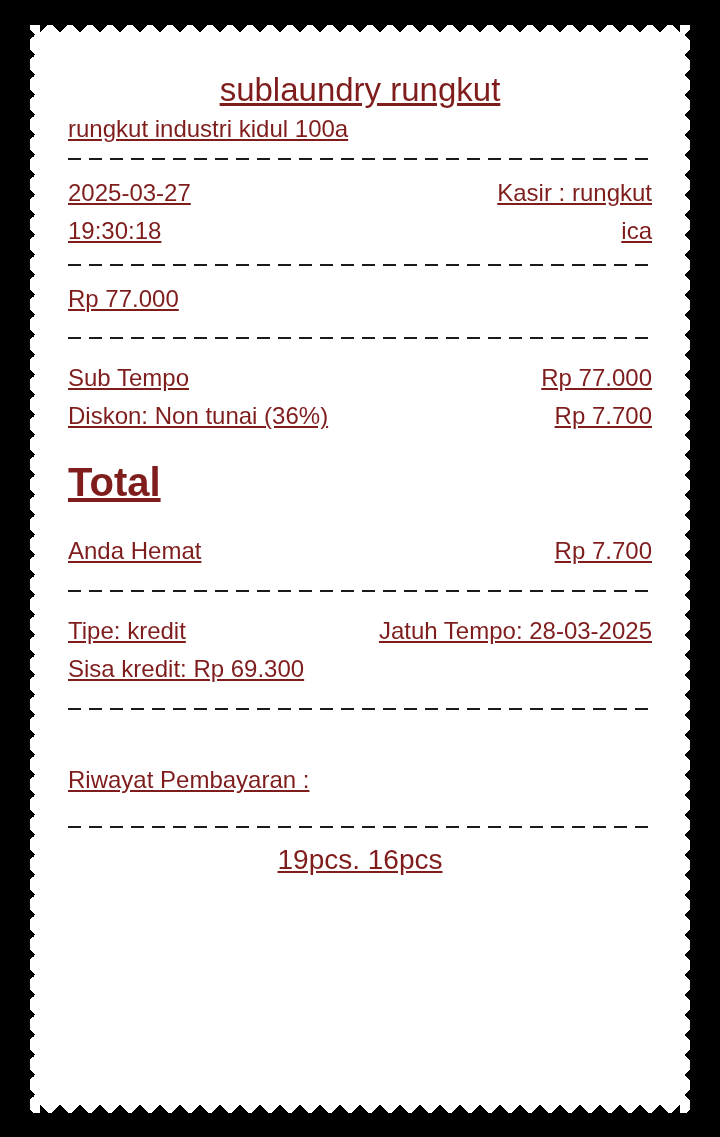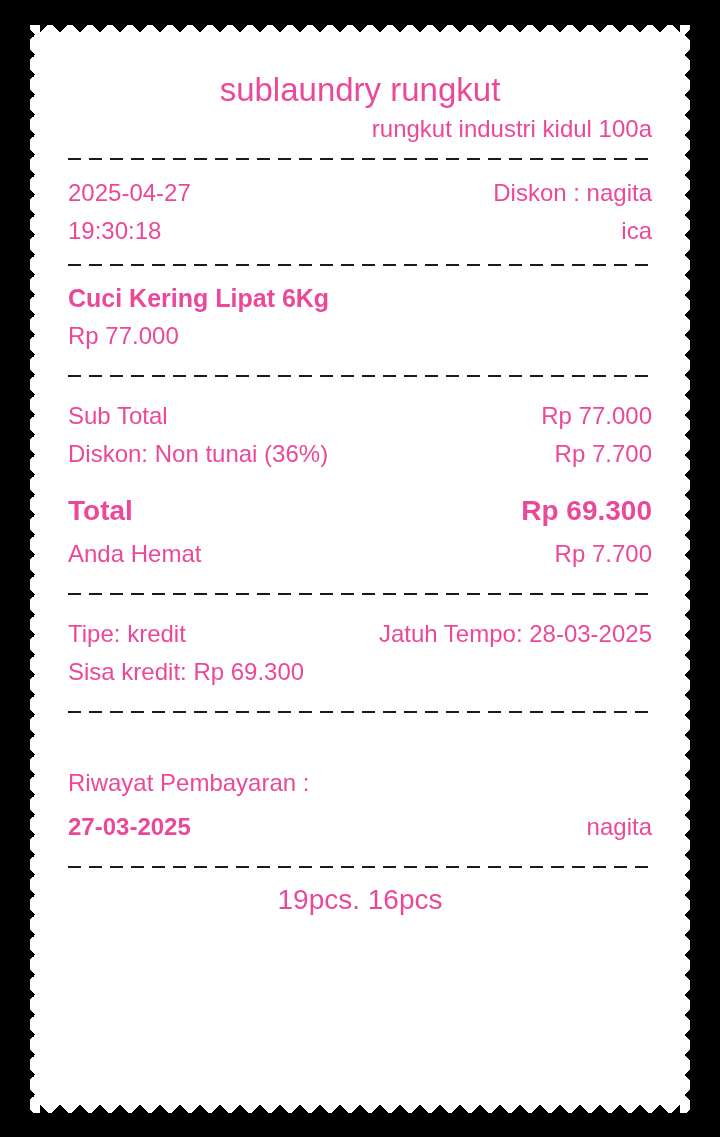--- a/index.html
+++ b/index.html
@@ -22,21 +22,22 @@
   
   .receipt {
     position: absolute;
     left: 30px;
     top: 25px;
     width: 660px;
     height: 1088px;
     background: #ffffff;
     box-sizing: border-box;
     padding: 28px 38px 20px 38px;
-    color: #ec4899;
+    color: #7f1d1d;
+    text-decoration: underline;
   }
 
   
   .zig {
     position: absolute;
     left: 0;
     width: 100%;
     height: 16px;
     background: #000000;
   }
@@ -97,21 +98,21 @@
 
   .store-name {
     text-align: center;
     font-size: 33px;
     font-weight: 400;
     letter-spacing: 0px;
     margin: 18px 0 6px 0;
     line-height: 1.15;
   }
   .store-addr {
-    text-align: right;
+    text-align: left;
     font-size: 24px;
     font-weight: 400;
     margin: 0 0 10px 0;
     line-height: 1.2;
   }
 
   .divider {
     height: 2px;
     margin: 14px 0 14px 0;
     background-image: linear-gradient(to right, #1a1a1a 0 60%, transparent 60% 100%);
@@ -131,24 +132,24 @@
   .row .right { text-align: right; }
 
   .item-title {
     font-size: 25px;
     font-weight: 700;
     line-height: 1.5;
     margin: 0;
   }
 
   .total-row {
-    font-size: 28px;
+    font-size: 40px;
     font-weight: 700;
     margin-top: 16px;
-    margin-bottom: 2px;
+    margin-bottom: 18px;
   }
 
   .block-gap-sm { height: 6px; }
 
   .footer-count {
     text-align: center;
     font-size: 28px;
     margin-top: 12px;
     line-height: 1.3;
   }
@@ -174,53 +175,51 @@
     <div class="zig bottom"></div>
     <div class="zig-v left"></div>
     <div class="zig-v right"></div>
 
     <div class="store-name">sublaundry rungkut</div>
     <div class="store-addr">rungkut industri kidul 100a</div>
 
     <div class="divider"></div>
 
     <div class="row">
-      <span class="left">2025-04-27</span>
-      <span class="right">Diskon : nagita</span>
+      <span class="left">2025-03-27</span>
+      <span class="right">Kasir : rungkut</span>
     </div>
     <div class="row">
       <span class="left">19:30:18</span>
       <span class="right">ica</span>
     </div>
 
     <div class="divider"></div>
 
     <div>
-      <div class="item-title">Cuci Kering Lipat 6Kg</div>
       <div class="row">
         <span class="right">Rp 77.000</span>
       </div>
     </div>
 
     <div class="block-gap-sm"></div>
     <div class="divider"></div>
     <div class="block-gap-sm"></div>
 
     <div class="row">
-      <span class="left">Sub Total</span>
+      <span class="left">Sub Tempo</span>
       <span class="right">Rp 77.000</span>
     </div>
     <div class="row">
       <span class="left">Diskon: Non tunai (36%)</span>
       <span class="right">Rp 7.700</span>
     </div>
 
     <div class="row total-row">
       <span class="left">Total</span>
-      <span class="right">Rp 69.300</span>
     </div>
 
     <div class="row">
       <span class="left">Anda Hemat</span>
       <span class="right">Rp 7.700</span>
     </div>
 
     <div class="block-gap-sm"></div>
     <div class="divider"></div>
     <div class="block-gap-sm"></div>
@@ -235,24 +234,20 @@
     </div>
 
     <div class="block-gap-sm"></div>
     <div class="divider"></div>
     <div class="block-gap-sm"></div>
 
     <div class="payhist-label">Riwayat Pembayaran :</div>
 
     <div class="block-gap-sm"></div>
 
-    <div class="row">
-      <span class="left payhist-date">27-03-2025</span>
-      <span class="right">nagita</span>
-    </div>
 
     <div class="block-gap-sm"></div>
     <div class="divider"></div>
 
     <div class="footer-count">19pcs. 16pcs</div>
 
   </div>
 </div>
 
 </body></html>

